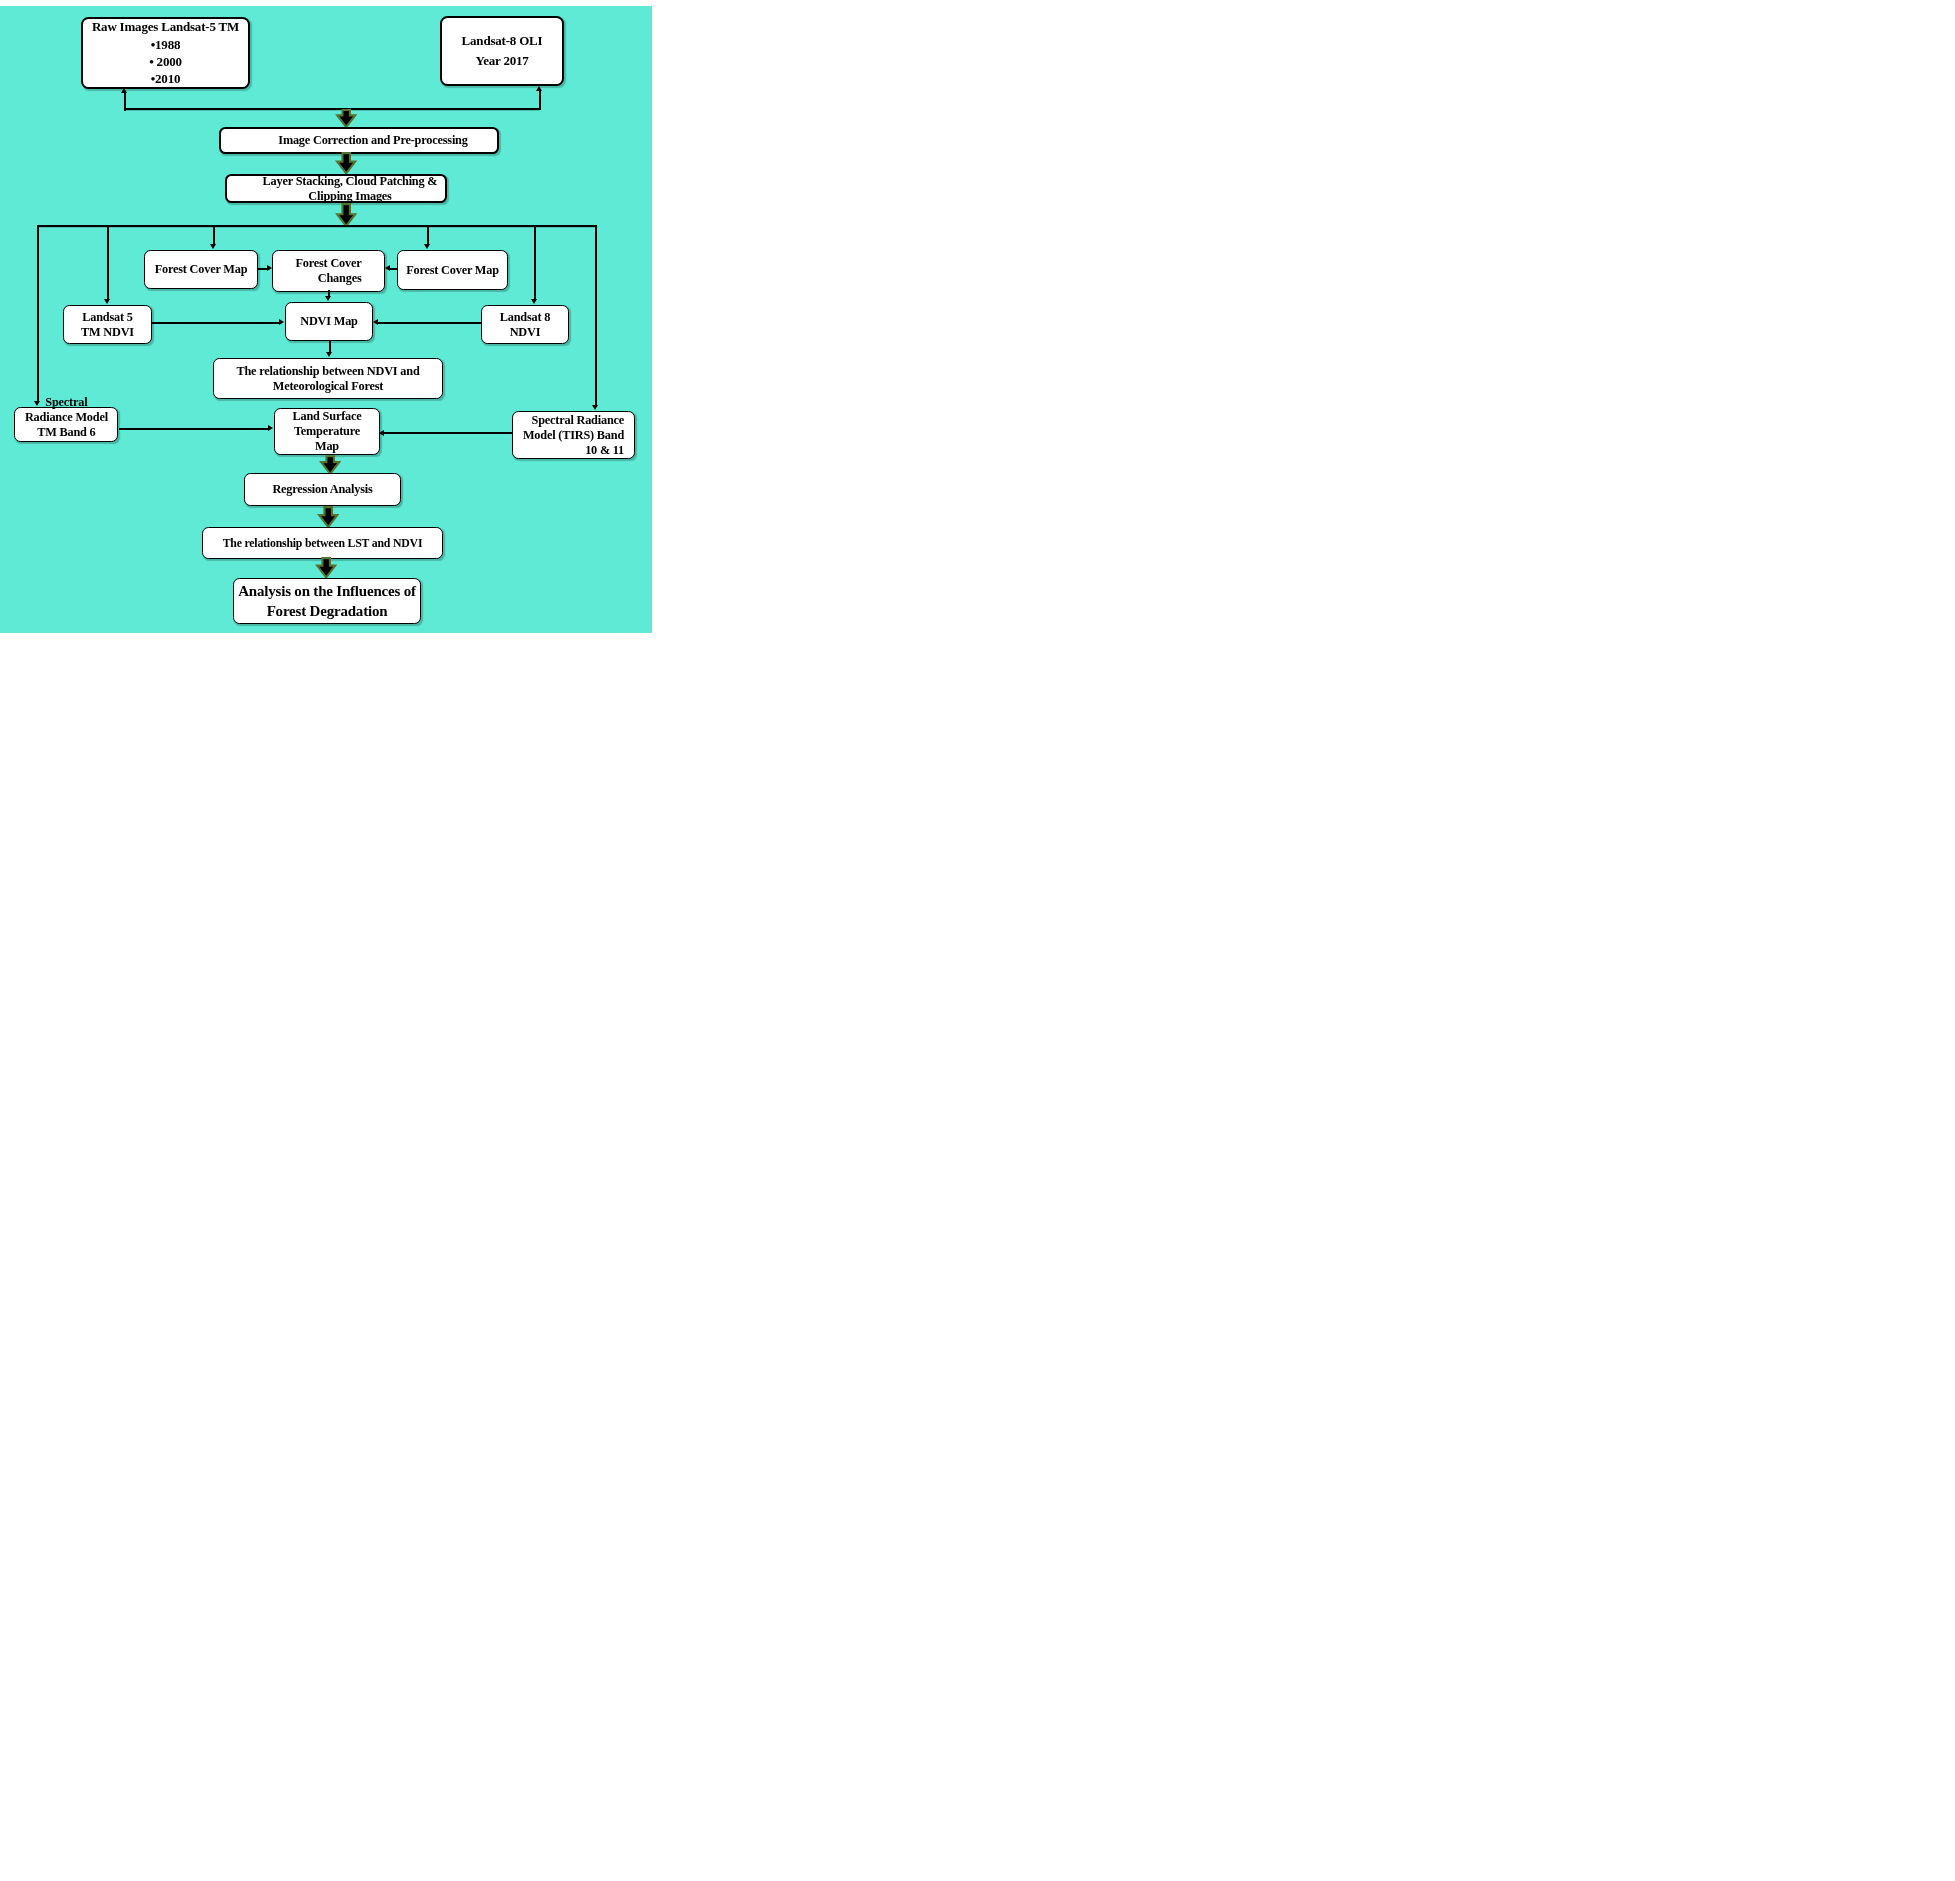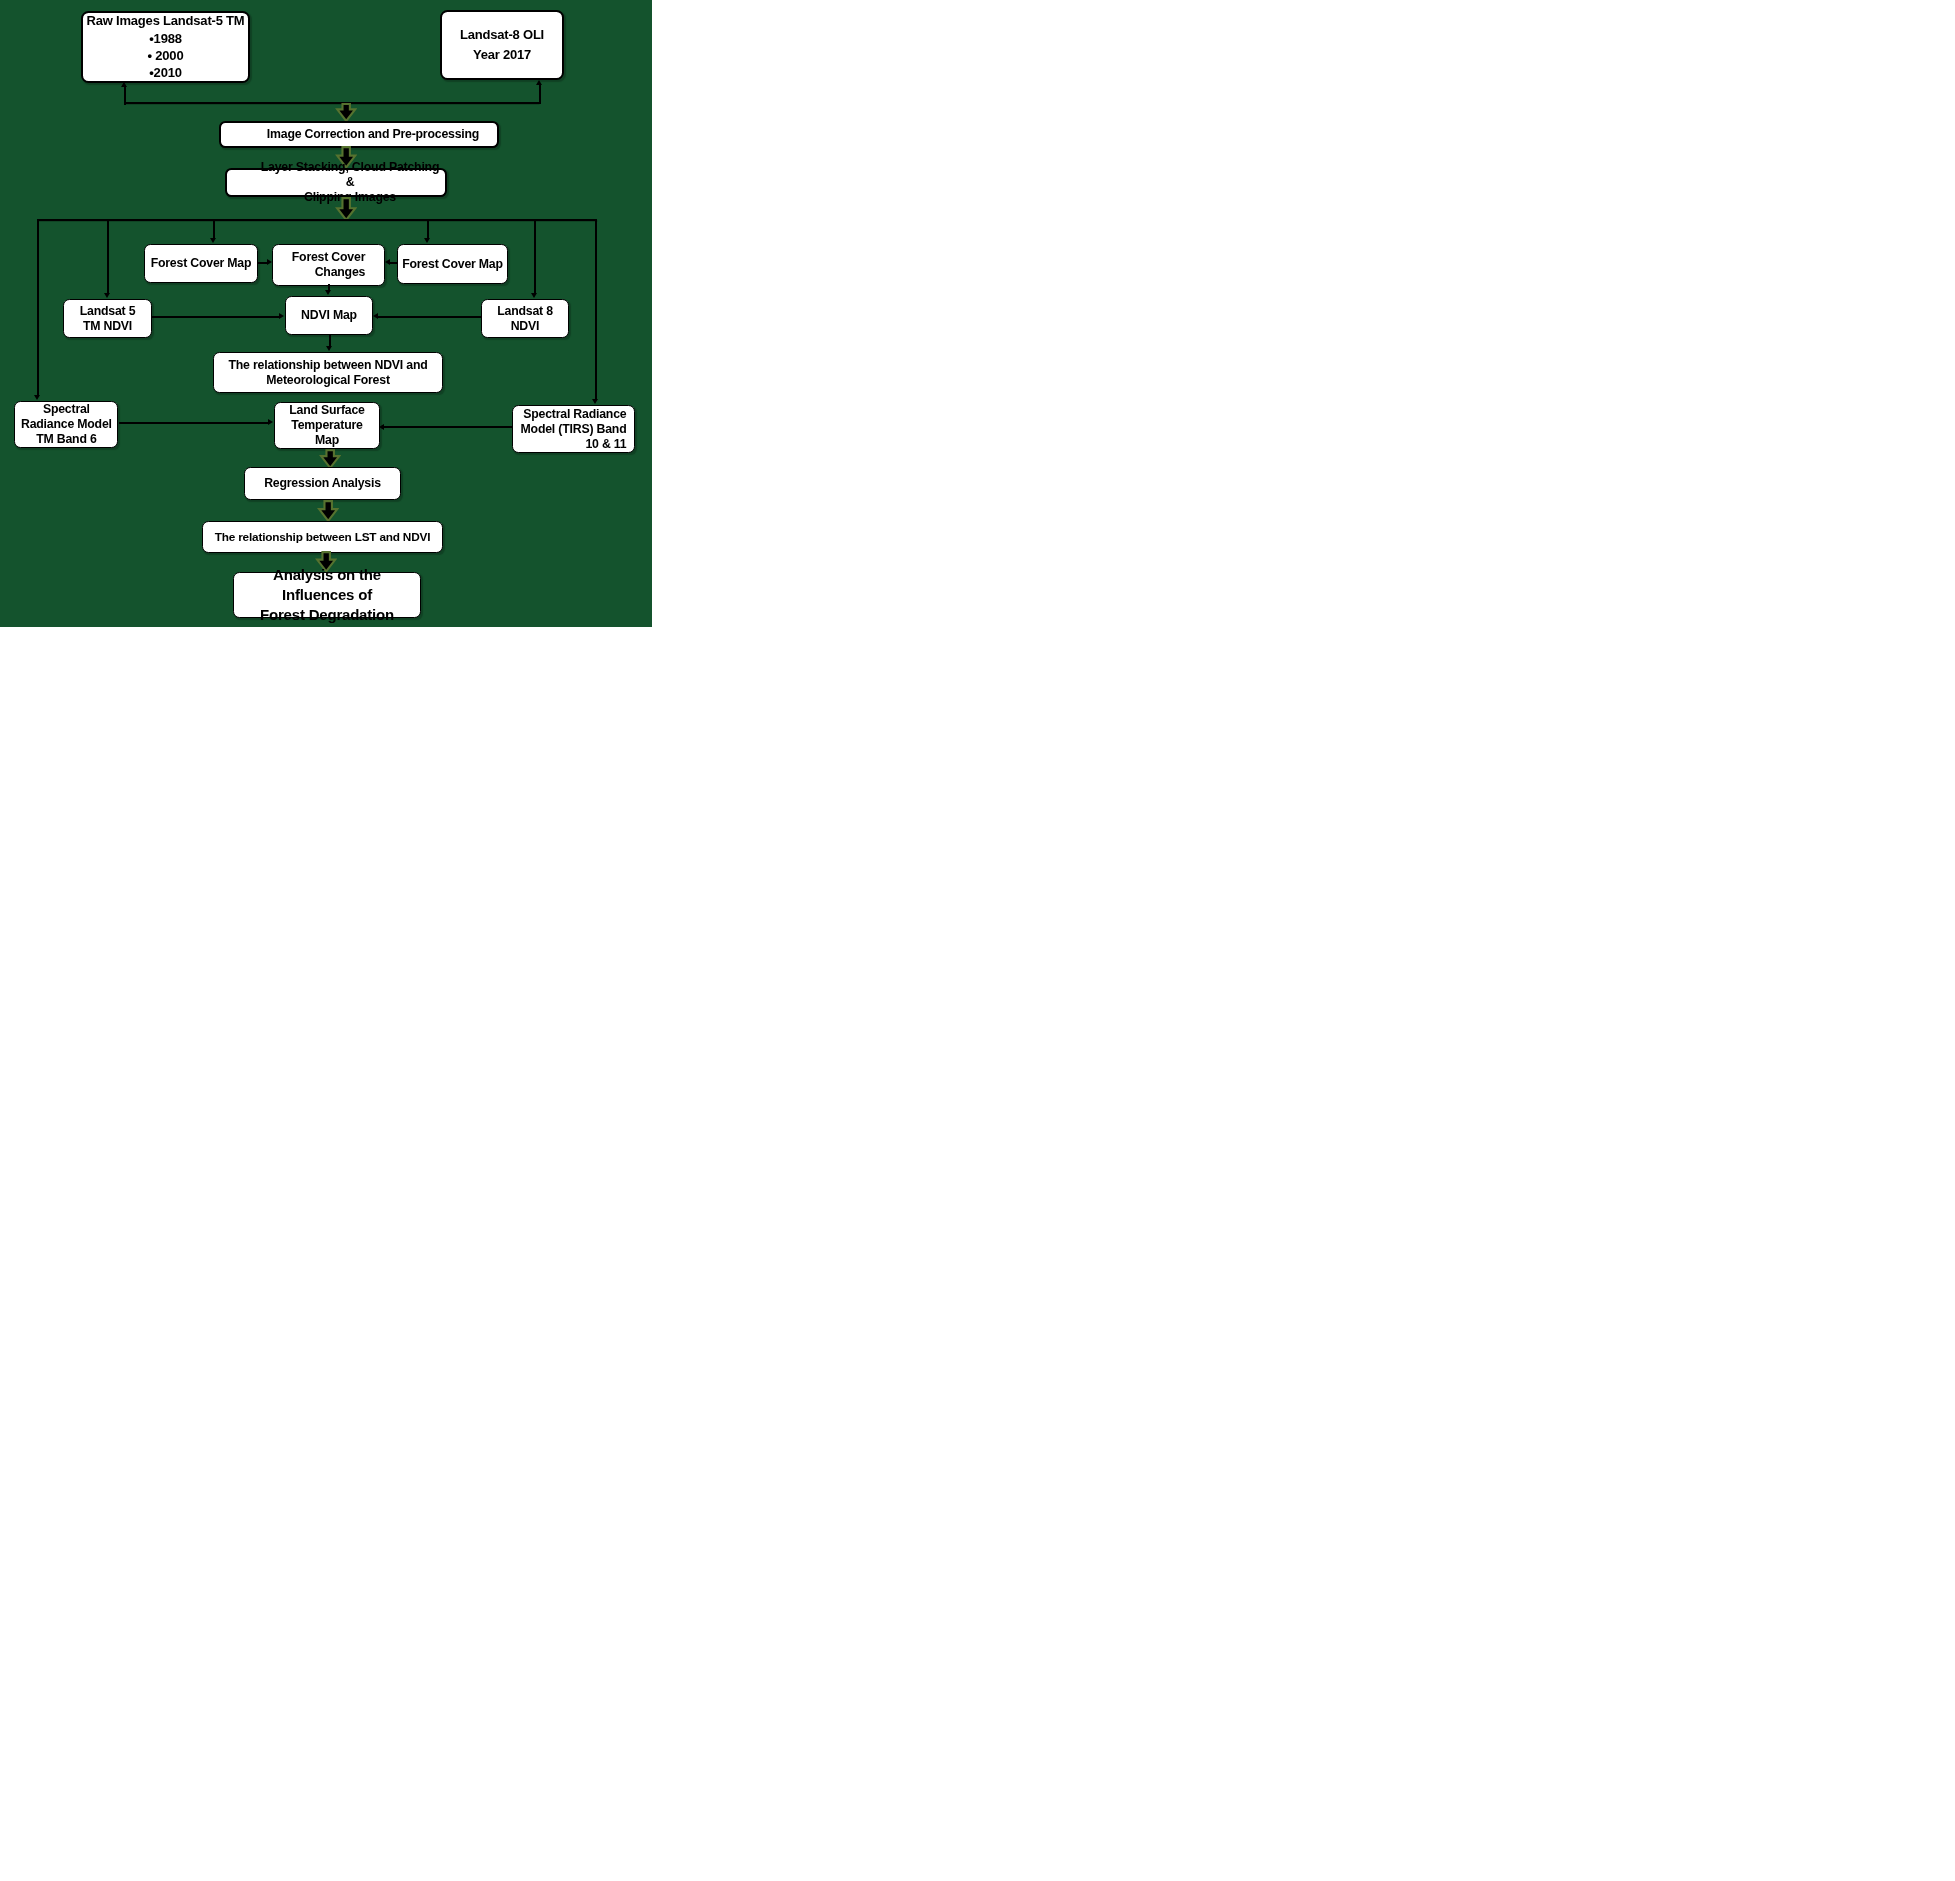--- a/index.html
+++ b/index.html
@@ -1,22 +1,23 @@
 <!DOCTYPE html>
 <html style="font-size:8.5px"><head>
 <meta charset="utf-8">
 <style>
   html, body { margin: 0; padding: 0; background: #ffffff; }
   #canvas {
     position: relative;
     width: 652px;
     height: 627px;
-    background: #14532d;
-    font-family: Liberation Sans, sans-serif;
+    background: #5eead4;
+    font-family: Liberation Serif, serif;
     color: #000;
+    margin-top: 6px;
   }
   .box {
     position: absolute;
     background: #ffffff;
     border: 1.9px solid #000;
     border-radius: 6.4px;
     display: flex;
     align-items: center;
     justify-content: center;
     text-align: center;
@@ -149,21 +150,21 @@
   <div class="ah left" style="left:373px; top:313px;"></div>
 
   <div class="vline" style="left:329px; top:335px; height:11.8px;"></div>
   <div class="ah down" style="left:326px; top:346px;"></div>
 
   <div class="box" style="left:213px; top:352px; width:230px; height:41px;">
     <div class="label">The relationship between NDVI and
 Meteorological Forest</div>
   </div>
 
-  <div class="box" style="left:14.4px; top:401px; width:104px; height:47px;">
+  <div class="box" style="left:14.4px; top:401px; width:104px; height:35px;align-items:flex-end;">
     <div class="label">Spectral
 Radiance Model
 TM Band 6</div>
   </div>
   <div class="box" style="left:274px; top:402px; width:106px; height:47px;text-align:center;">
     <div class="label">Land Surface
 Temperature
 Map</div>
   </div>
   <div class="box" style="left:512px; top:405px; width:123px; height:48px;text-align:right;">

